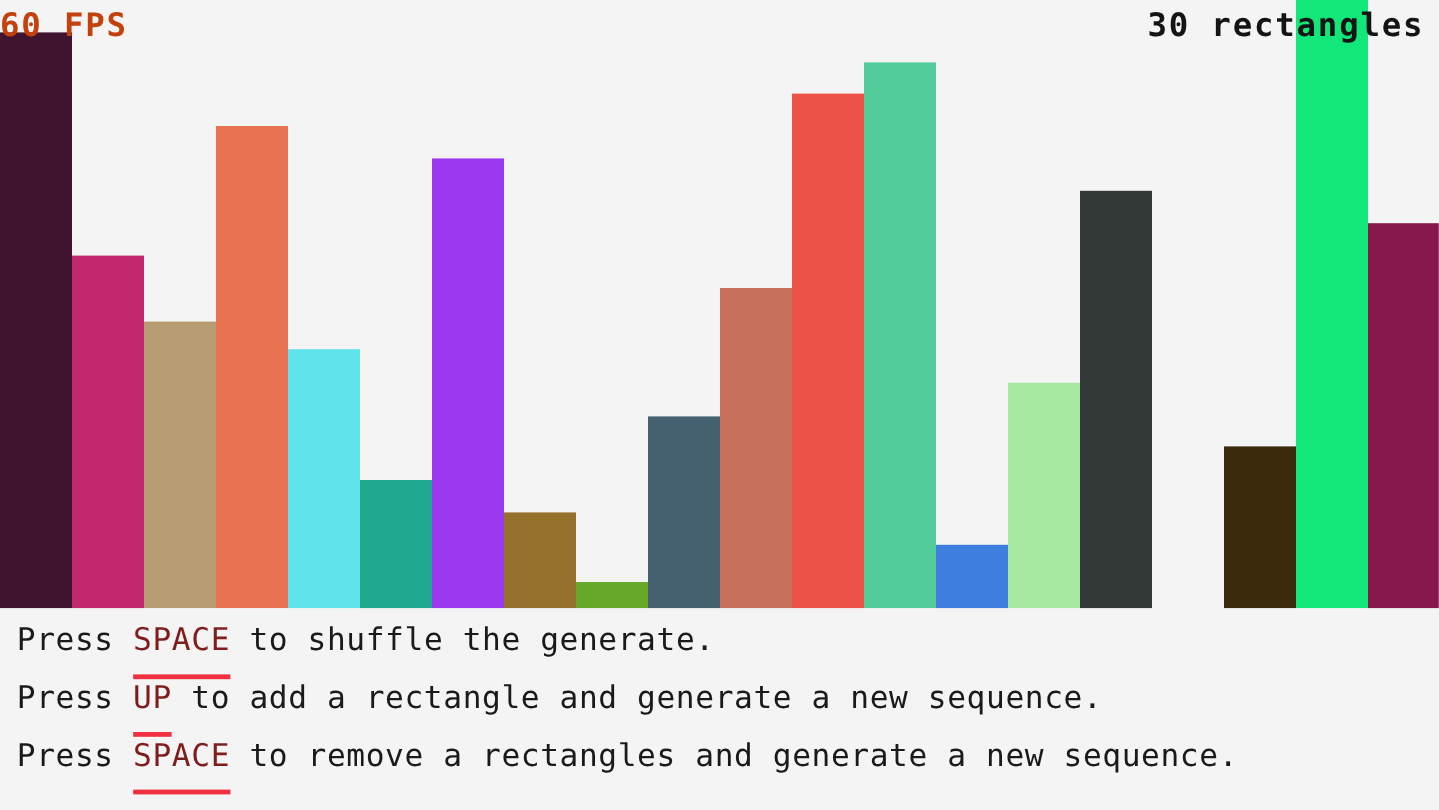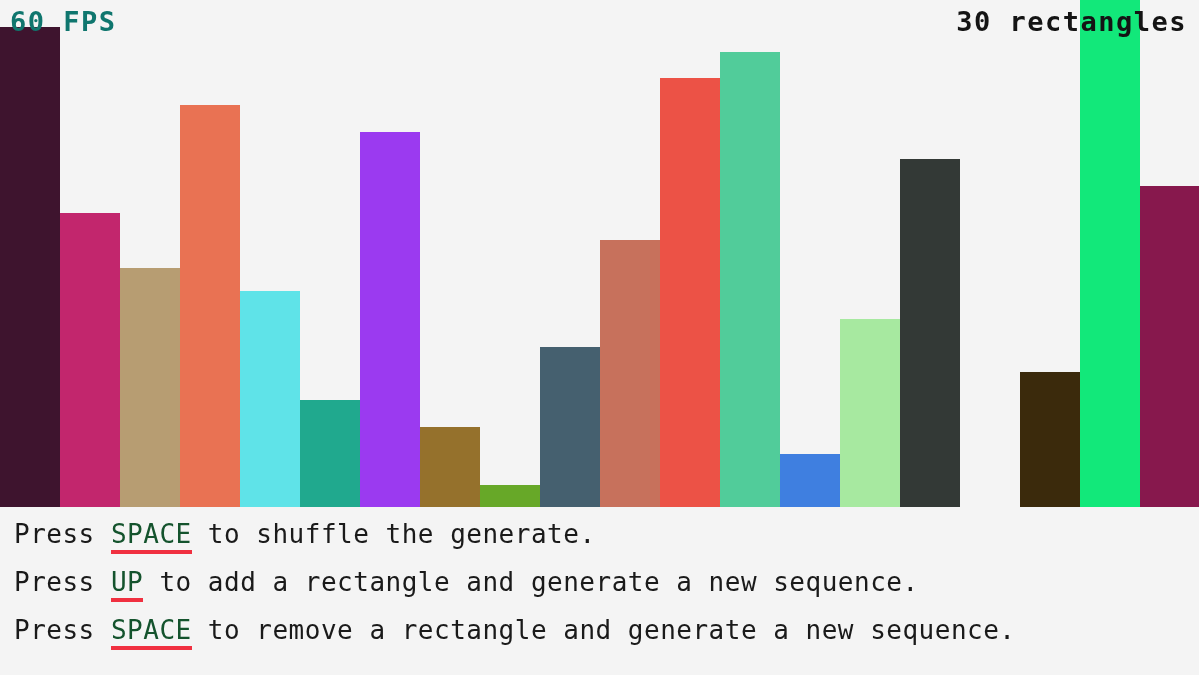--- a/index.html
+++ b/index.html
@@ -45,22 +45,22 @@
     top: 8px;
     font-family: "DejaVu Sans Mono", "Liberation Mono", monospace;
     font-size: 27px;
     font-weight: 700;
     letter-spacing: 1.5px;
     line-height: 1;
     white-space: nowrap;
     z-index: 5;
   }
   #fps-counter {
-    left: 10px;
-    color: #0f766e;
+    left: 0;
+    color: #c2410c;
   }
   #rect-count {
     right: 12px;
     color: #141414;
   }
 
   
   #instructions {
     position: absolute;
     left: 0;
@@ -76,23 +76,23 @@
     font-family: "DejaVu Sans Mono", "Liberation Mono", monospace;
     font-size: 26px;
     font-weight: 400;
     letter-spacing: 0.5px;
     color: #1a1a1a;
     line-height: 1;
     margin: 0 0 22px 0;
     white-space: nowrap;
   }
   .key {
-    color: #14532d;
+    color: #7f1d1d;
     border-bottom: 4px solid #f03040;
-    padding-bottom: 1px;
+    padding-bottom: 13px;
   }
 </style>
 </head>
 <body>
 
 <div id="app">
 
   <div id="chart-area">
       <div class="bar" style="left: 0px; width: 60px; height: 480px; background: rgb(62, 20, 46);"></div>
       <div class="bar" style="left: 60px; width: 60px; height: 294px; background: rgb(194, 38, 109);"></div>
@@ -115,16 +115,16 @@
       <div class="bar" style="left: 1140px; width: 60px; height: 321px; background: rgb(135, 24, 77);"></div>
     </div>
 
   <div class="hud" id="fps-counter">60 FPS</div>
 
   <div class="hud" id="rect-count">30 rectangles</div>
 
   <div id="instructions">
       <div class="instruction-line"><span>Press </span><span class="key">SPACE</span><span> to shuffle the generate.</span></div>
       <div class="instruction-line"><span>Press </span><span class="key">UP</span><span> to add a rectangle and generate a new sequence.</span></div>
-      <div class="instruction-line"><span>Press </span><span class="key">SPACE</span><span> to remove a rectangle and generate a new sequence.</span></div>
+      <div class="instruction-line"><span>Press </span><span class="key">SPACE</span><span> to remove a rectangles and generate a new sequence.</span></div>
     </div>
 
 </div>
 
 </body></html>

